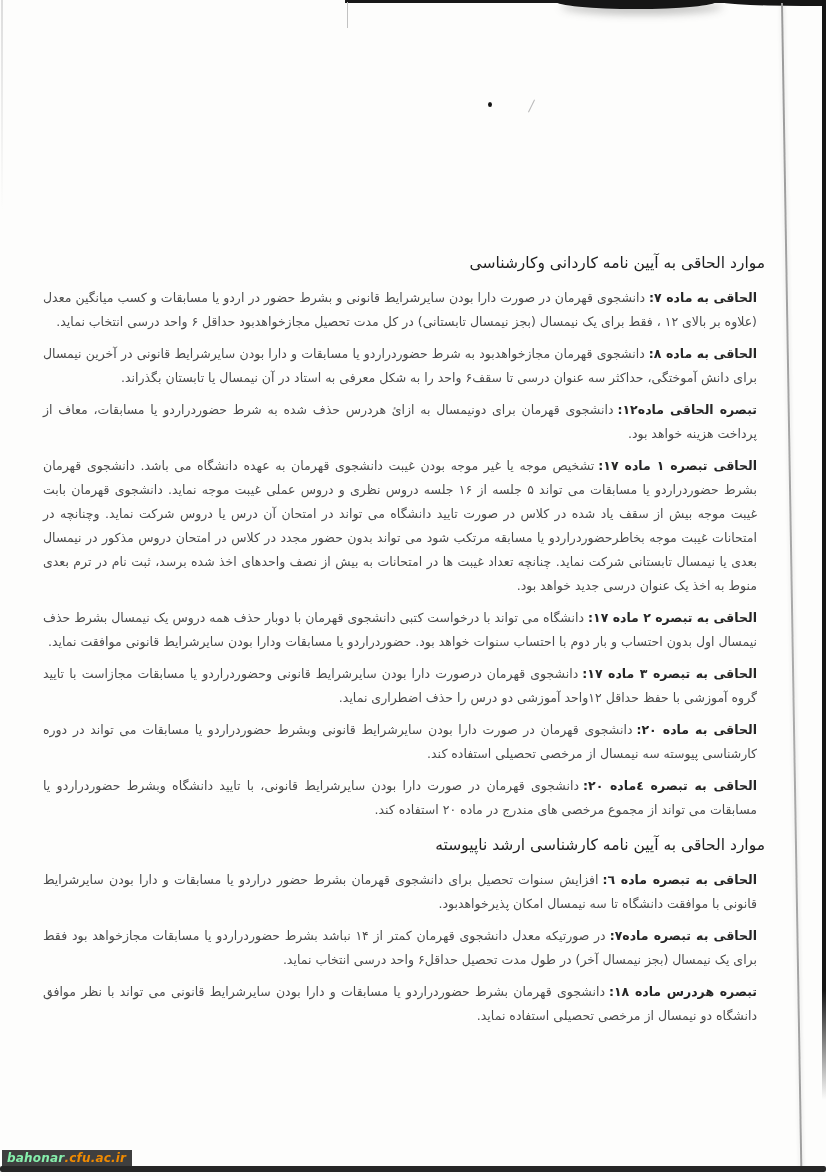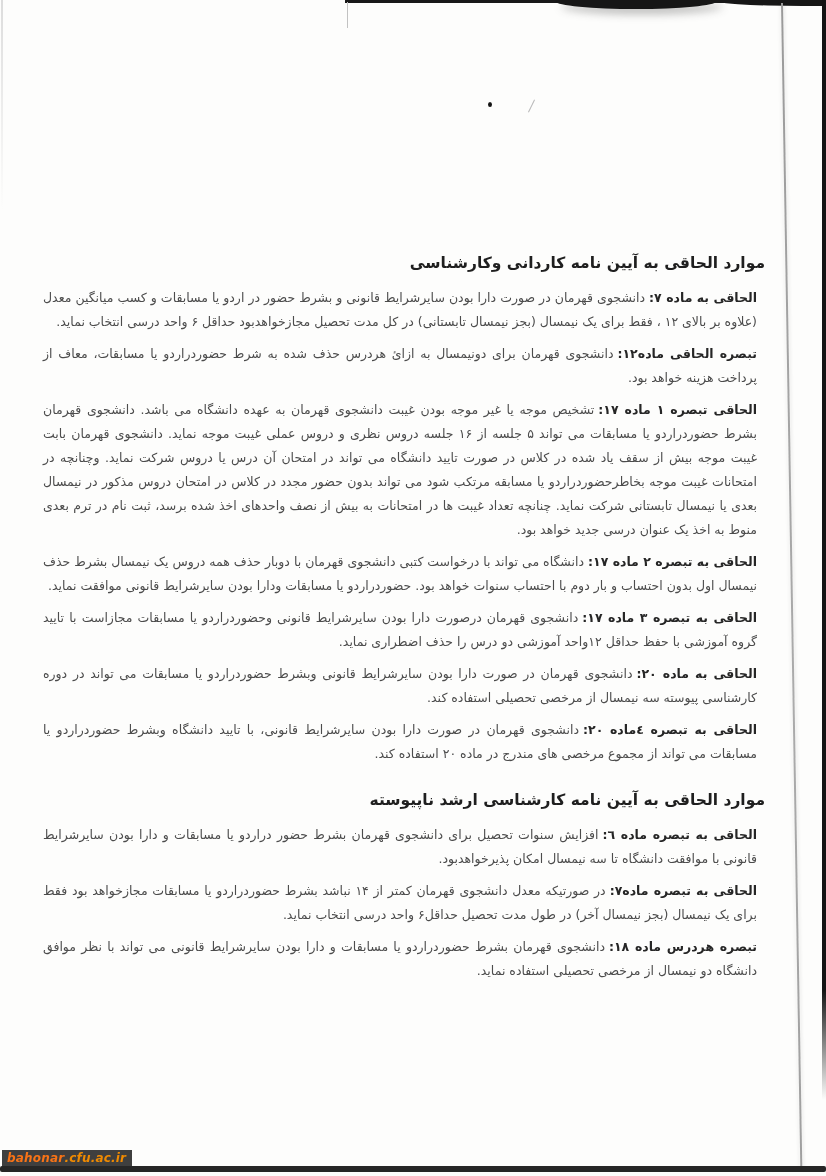--- a/index.html
+++ b/index.html
@@ -68,41 +68,41 @@
   .watermark {
     position: absolute; left: 2px; top: 1150px;
     height: 16px; padding: 0 6px 0 5px;
     background: #3f3f3f;
     display: flex; align-items: center;
     font-style: italic; font-weight: bold;
     font-size: 12px; line-height: 16px;
     letter-spacing: 0.2px;
     white-space: nowrap;
   }
-  .watermark .wm-prefix { color: #f97316; }
+  .watermark .wm-prefix { color: #86efac; }
   .watermark .wm-suffix { color: #f08a00; }
 
   
   .content {
     position: absolute; top: 248px; right: 61px; width: 730px;
     direction: rtl;
     text-align: justify;
     font-size: 12.5px;
     line-height: 24px;
     color: #4c4c4c;
   }
   .sec-title {
     font-size: 15.5px;
-    font-weight: bold;
+    font-weight: normal;
     color: #1f1f1f;
     line-height: 30px;
     margin: 0 0 8px 0;
     text-align: right;
   }
-  .sec-title.sec2 { margin-top: 19px; }
+  .sec-title.sec2 { margin-top: 8px; }
   p.reg { margin: 8px; }
   .lbl { font-weight: bold; color: #262626; margin-left: 4px; }
 </style>
 </head>
 <body>
 
 <div class="page">
 
   <div class="scan-top-border"></div>
   <div class="scan-top-blob"></div>
@@ -115,20 +115,21 @@
   <div class="dot-artifact"></div>
   <div class="slash-artifact"></div>
 
   <div class="content">
 
     <h1 class="sec-title">موارد الحاقی به آیین نامه کاردانی وکارشناسی</h1>
 
     <p class="reg"><b class="lbl">الحاقی به ماده ۷:</b><span>دانشجوی قهرمان در صورت دارا بودن سایرشرایط قانونی و بشرط حضور در اردو یا مسابقات و کسب میانگین معدل (علاوه بر بالای ۱۲ ، فقط برای یک نیمسال (بجز نیمسال تابستانی) در کل مدت تحصیل مجازخواهدبود حداقل ۶ واحد درسی انتخاب نماید.</span></p>
 
 
+    <p class="reg"><b class="lbl">الحاقی به ماده ۸:</b><span>دانشجوی قهرمان مجازخواهدبود به شرط حضوردراردو یا مسابقات و دارا بودن سایرشرایط قانونی در آخرین نیمسال برای دانش آموختگی، حداکثر سه عنوان درسی تا سقف۶ واحد را به شکل معرفی به استاد در آن نیمسال یا تابستان بگذراند.</span></p>
 
     <p class="reg"><b class="lbl">تبصره الحاقی ماده۱۲:</b><span>دانشجوی قهرمان برای دونیمسال به ازائ هردرس حذف شده به شرط حضوردراردو یا مسابقات، معاف از پرداخت هزینه خواهد بود.</span></p>
 
     <p class="reg"><b class="lbl">الحاقی تبصره ۱ ماده ۱۷:</b><span>تشخیص موجه یا غیر موجه بودن غیبت دانشجوی قهرمان به عهده دانشگاه می باشد. دانشجوی قهرمان بشرط حضوردراردو یا مسابقات می تواند ۵ جلسه از ۱۶ جلسه دروس نظری و دروس عملی غیبت موجه نماید. دانشجوی قهرمان بابت غیبت موجه بیش از سقف یاد شده در کلاس در صورت تایید دانشگاه می تواند در امتحان آن درس یا دروس شرکت نماید. وچنانچه در امتحانات غیبت موجه بخاطرحضوردراردو یا مسابقه مرتکب شود می تواند بدون حضور مجدد در کلاس در امتحان دروس مذکور در نیمسال بعدی یا نیمسال تابستانی شرکت نماید. چنانچه تعداد غیبت ها در امتحانات به بیش از نصف واحدهای اخذ شده برسد، ثبت نام در ترم بعدی منوط به اخذ یک عنوان درسی جدید خواهد بود.</span></p>
 
     <p class="reg"><b class="lbl">الحاقی به تبصره ۲ ماده ۱۷:</b><span>دانشگاه می تواند با درخواست کتبی دانشجوی قهرمان با دوبار حذف همه دروس یک نیمسال بشرط حذف نیمسال اول بدون احتساب و بار دوم با احتساب سنوات خواهد بود. حضوردراردو یا مسابقات ودارا بودن سایرشرایط قانونی موافقت نماید.</span></p>
 
     <p class="reg"><b class="lbl">الحاقی به تبصره ۳ ماده ۱۷:</b><span>دانشجوی قهرمان درصورت دارا بودن سایرشرایط قانونی وحضوردراردو یا مسابقات مجازاست با تایید گروه آموزشی با حفظ حداقل ۱۲واحد آموزشی دو درس را حذف اضطراری نماید.</span></p>
 
     <p class="reg"><b class="lbl">الحاقی به ماده ۲۰:</b><span>دانشجوی قهرمان در صورت دارا بودن سایرشرایط قانونی وبشرط حضوردراردو یا مسابقات می تواند در دوره کارشناسی پیوسته سه نیمسال از مرخصی تحصیلی استفاده کند.</span></p>

